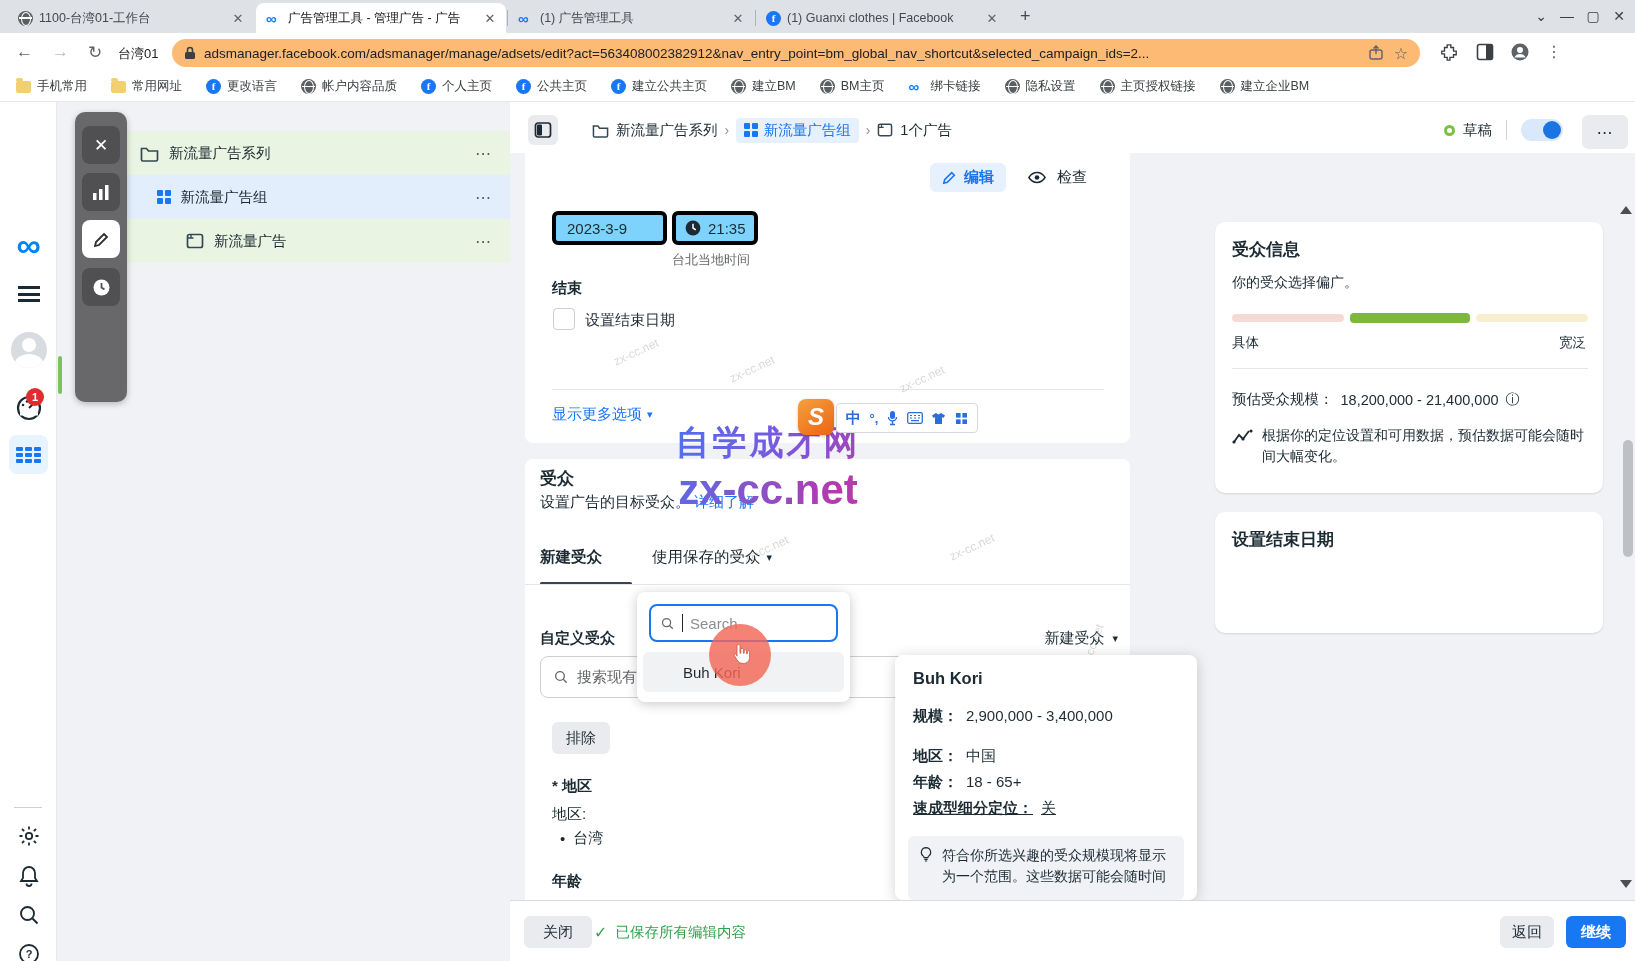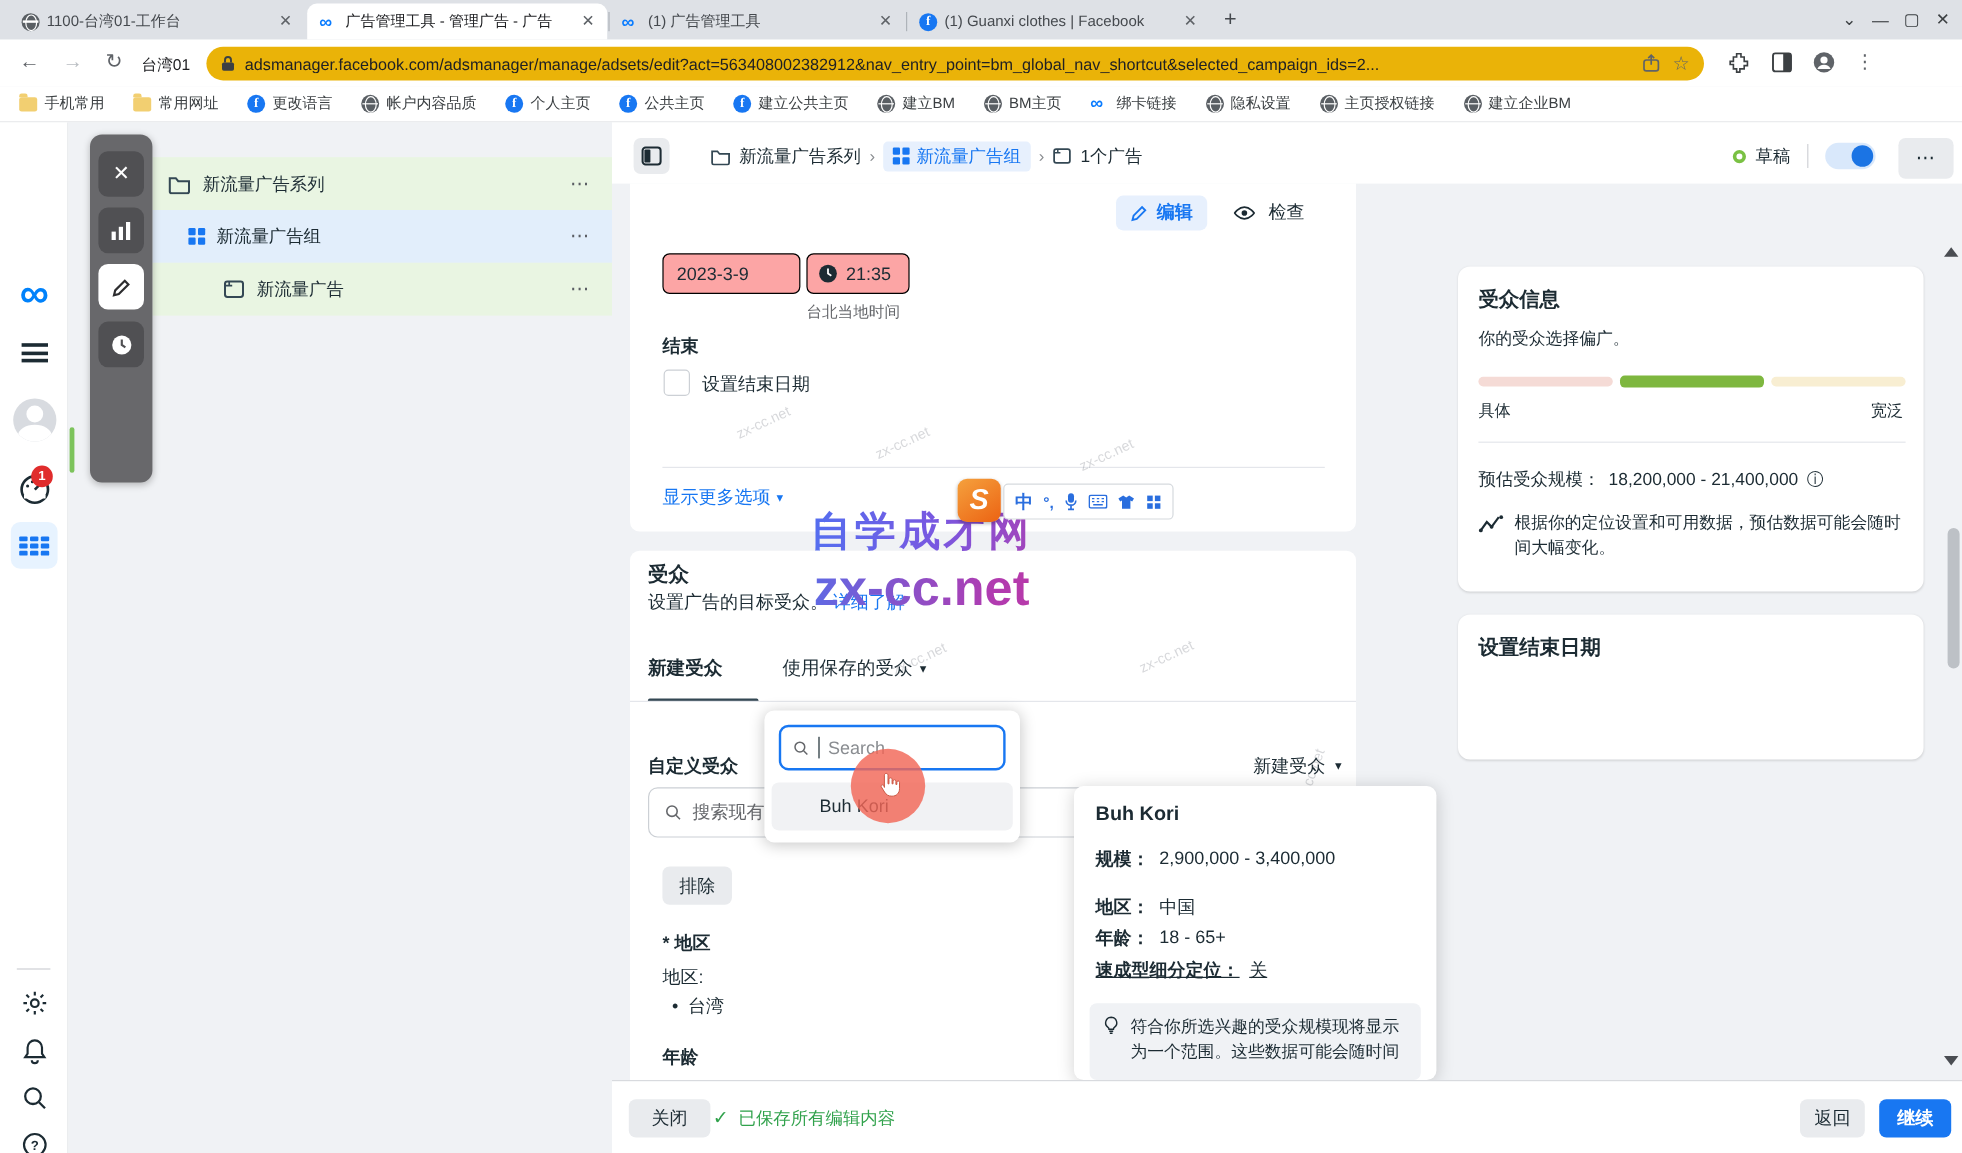--- a/index.html
+++ b/index.html
@@ -19,21 +19,21 @@
   .tabsep { top:10px; width:1px; height:16px; background:#aeb3b9; }
   .favicon-globe { width:15px; height:15px; border-radius:50%; background:#5a5f64; position:relative; flex:0 0 15px; }
   .favicon-globe::after { content:""; position:absolute; left:3px; top:1px; width:8px; height:12px; border:1px solid #fff; border-radius:50%; }
   .favicon-globe::before { content:""; position:absolute; left:1px; top:6.5px; width:13px; height:1.5px; background:#fff; }
   .favicon-meta { font-size:15px; font-weight:bold; color:#0a7cff; line-height:15px; flex:0 0 16px; }
   .favicon-fb { width:15px; height:15px; border-radius:50%; background:#1877f2; color:#fff; font-weight:bold; font-size:11px; text-align:center; line-height:15px; flex:0 0 15px; font-family:"Liberation Serif",serif; }
   .winctl { font-size:14px; color:#3c4043; width:26px; text-align:center; }
 
   .chrome-toolbar { left:0; top:33px; width:1635px; height:39px; background:#ffffff; }
   .navbtn { font-size:17px; color:#5f6368; }
-  .urlbar { left:172px; top:6px; width:1248px; height:28px; background:#eab308; border-radius:14px; display:flex; align-items:center; padding:0 12px; }
+  .urlbar { left:172px; top:6px; width:1248px; height:28px; background:#fdba74; border-radius:14px; display:flex; align-items:center; padding:0 12px; }
   .urltext { font-size:13.5px; color:#202124; white-space:nowrap; overflow:hidden; flex:1; margin-left:8px; }
 
   .bookmarks { left:0; top:72px; width:1635px; height:30px; background:#ffffff; border-bottom:1px solid #e6e8ea; display:flex; align-items:center; padding-left:16px; gap:24px; }
   .bm { display:flex; align-items:center; gap:6px; font-size:12.5px; color:#3c4043; white-space:nowrap; }
   .bm-folder { width:15px; height:12px; background:#f2cf71; border-radius:2px; position:relative; }
   .bm-folder::before { content:""; position:absolute; left:0; top:-3px; width:7px; height:3px; background:#f2cf71; border-radius:2px 2px 0 0; }
 
   
   .rail { left:0; top:102px; width:57px; height:859px; background:#ffffff; border-right:1px solid #e7e9ec; }
   .rail-icn { position:absolute; left:0; width:57px; display:flex; justify-content:center; color:#1c2b33; }
@@ -69,21 +69,21 @@
   .chev { color:#8a8d91; font-size:14px; }
   .grid4 { display:grid; grid-template-columns:6px 6px; grid-auto-rows:6px; gap:1.5px; }
   .grid4 i { background:#1877f2; border-radius:1px; }
   .toggle { width:42px; height:22px; border-radius:11px; background:#d9e8fb; position:relative; }
   .toggle::after { content:""; position:absolute; right:2px; top:2px; width:18px; height:18px; border-radius:50%; background:#1b74e4; }
   .draft-dot { width:11px; height:11px; border-radius:50%; border:3px solid #7ac143; background:#fff; }
 
   .card { background:#ffffff; }
   .card1 { left:525px; top:153px; width:605px; height:290px; border-radius:0 0 8px 8px; }
   .card2 { left:525px; top:459px; width:605px; height:441px; border-radius:8px 8px 0 0; }
-  .inputbox { border:1px solid #000000; border-radius:6px; background:#fca5a5; display:flex; align-items:center; font-size:15px; }
+  .inputbox { border:4px solid #000000; border-radius:6px; background:#7dd3fc; display:flex; align-items:center; font-size:15px; }
   .caption { font-size:13px; color:#65676b; }
   .b15 { font-size:15px; font-weight:bold; }
   .t15 { font-size:15px; }
   .blue-link { color:#1877f2; font-size:15px; }
   .checkbox { width:22px; height:22px; border:1px solid #ccd0d5; border-radius:4px; background:#fff; }
   .hdiv { height:1px; background:#e4e6eb; }
   .chip-gray { background:#e9ebee; border-radius:6px; font-size:15px; display:flex; align-items:center; justify-content:center; color:#1c2b33; }
 
   .tab-underline { height:3px; background:#344854; border-radius:2px; }
   .searchfield { border:1px solid #ccd0d5; border-radius:8px; background:#fff; display:flex; align-items:center; padding:0 12px; gap:8px; color:#65676b; font-size:15px; }

